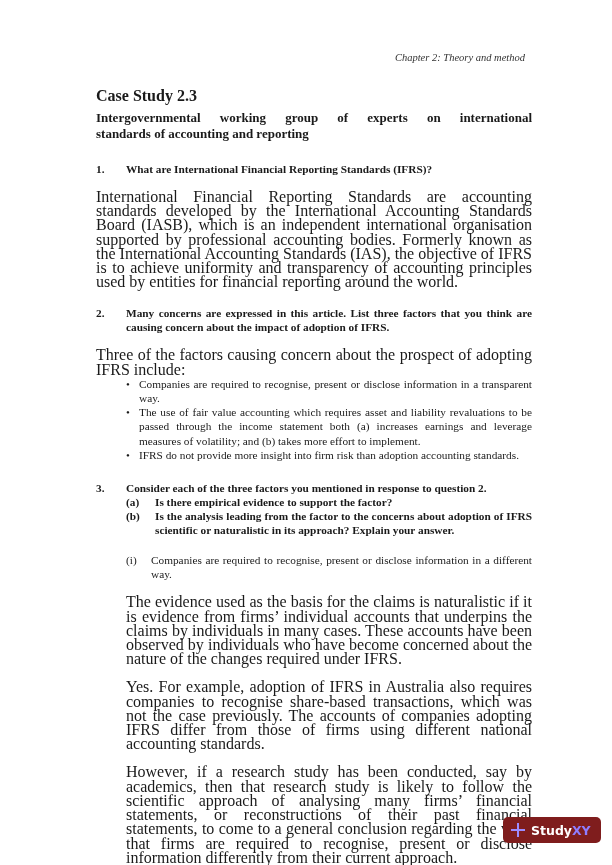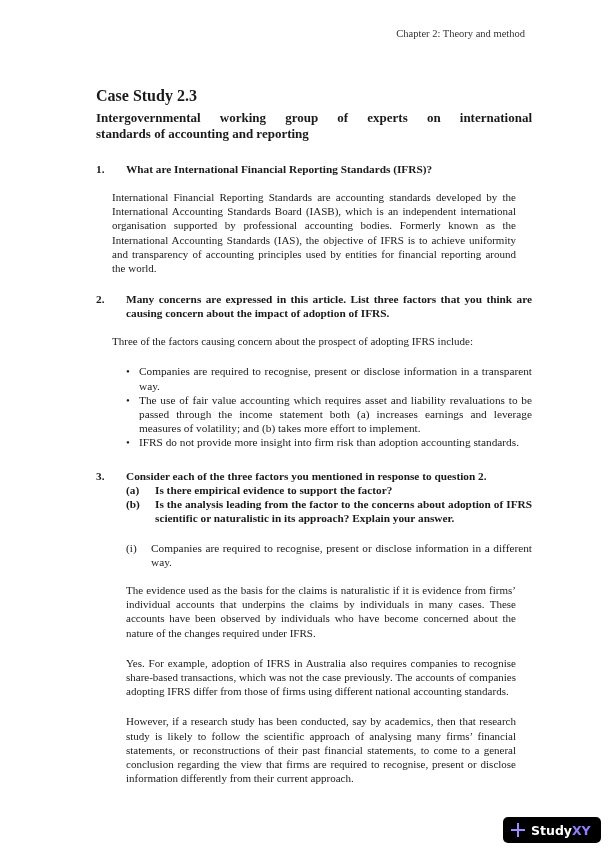--- a/index.html
+++ b/index.html
@@ -3,57 +3,57 @@
   <meta charset="utf-8">
   <style>
     html, body { margin: 0; padding: 0; background: #ffffff; }
     body {
       width: 612px; height: 865px; position: relative; overflow: hidden;
       font-family: "Liberation Serif", "DejaVu Serif", serif;
       color: #1a1a1a;
     }
     .page { position: absolute; left: 0; top: 0; width: 612px; height: 865px; }
     .running-head {
-      position: absolute; top: 28px; right: 87px;
-      font-size: 10.5px; color: #333; margin-left: 8px;
+      position: absolute; top: 52px; right: 87px;
+      font-style: italic; font-size: 10.5px; color: #333; margin-left: 8px;
     }
     .content { position: absolute; left: 96px; top: 86px; width: 436px; }
     .case-title { font-weight: bold; font-size: 16px; margin: 0; line-height: 20px; }
     .case-subtitle {
       font-weight: bold; font-size: 13px; line-height: 16px;
       margin: 4px 0 0 0; text-align: justify; text-align-last: left;
     }
     .sub-first { text-align: justify; text-align-last: justify; display: block; }
     .q {
       display: flex; font-weight: bold; font-size: 11.3px; line-height: 14px;
       margin: 0;
     }
     .q-num { width: 30px; flex: none; }
     .q-text { flex: 1; text-align: justify; }
     .p {
-      font-size: 11px; line-height: 14.2px; text-align: justify; margin: 16px;
+      font-size: 16px; line-height: 14.2px; text-align: justify; margin: 0;
     }
     .indent { margin-left: 30px; }
     ul.bullets { margin: 0; padding: 0 0 0 30px; list-style: none; }
     ul.bullets li {
       position: relative; padding-left: 13px; font-size: 11.3px; line-height: 14.2px;
       text-align: justify;
     }
     ul.bullets li .dot {
       position: absolute; left: 0; top: 0; font-size: 11px;
     }
     .sub-q { display: flex; margin-left: 30px; font-weight: bold; font-size: 11.3px; line-height: 14px; }
     .sub-q .lbl { width: 29px; flex: none; }
     .sub-q .txt { flex: 1; text-align: justify; }
     .roman { display: flex; margin-left: 30px; font-size: 11.3px; line-height: 14.2px; }
     .roman .lbl { width: 25px; flex: none; }
     .roman .txt { flex: 1; text-align: justify; }
     .badge {
       position: absolute; left: 503px; top: 817px; width: 98px; height: 26px;
-      background: #000000; border-radius: 5px; display: flex; align-items: center;
+      background: #7f1d1d; border-radius: 5px; display: flex; align-items: center;
       box-sizing: border-box; padding-left: 8px;
       font-family: "DejaVu Sans", sans-serif; font-weight: bold; font-size: 12.5px; color: #ffffff;
     }
     .badge .plus { width: 14px; height: 14px; position: relative; margin-right: 6px; }
     .badge .plus::before, .badge .plus::after {
       content: ""; position: absolute; background: #9d8cff;
     }
     .badge .plus::before { left: 6px; top: 0; width: 2px; height: 14px; }
     .badge .plus::after { left: 0; top: 6px; width: 14px; height: 2px; }
     .badge .xy { color: #8f7dff; text-align: center; }

